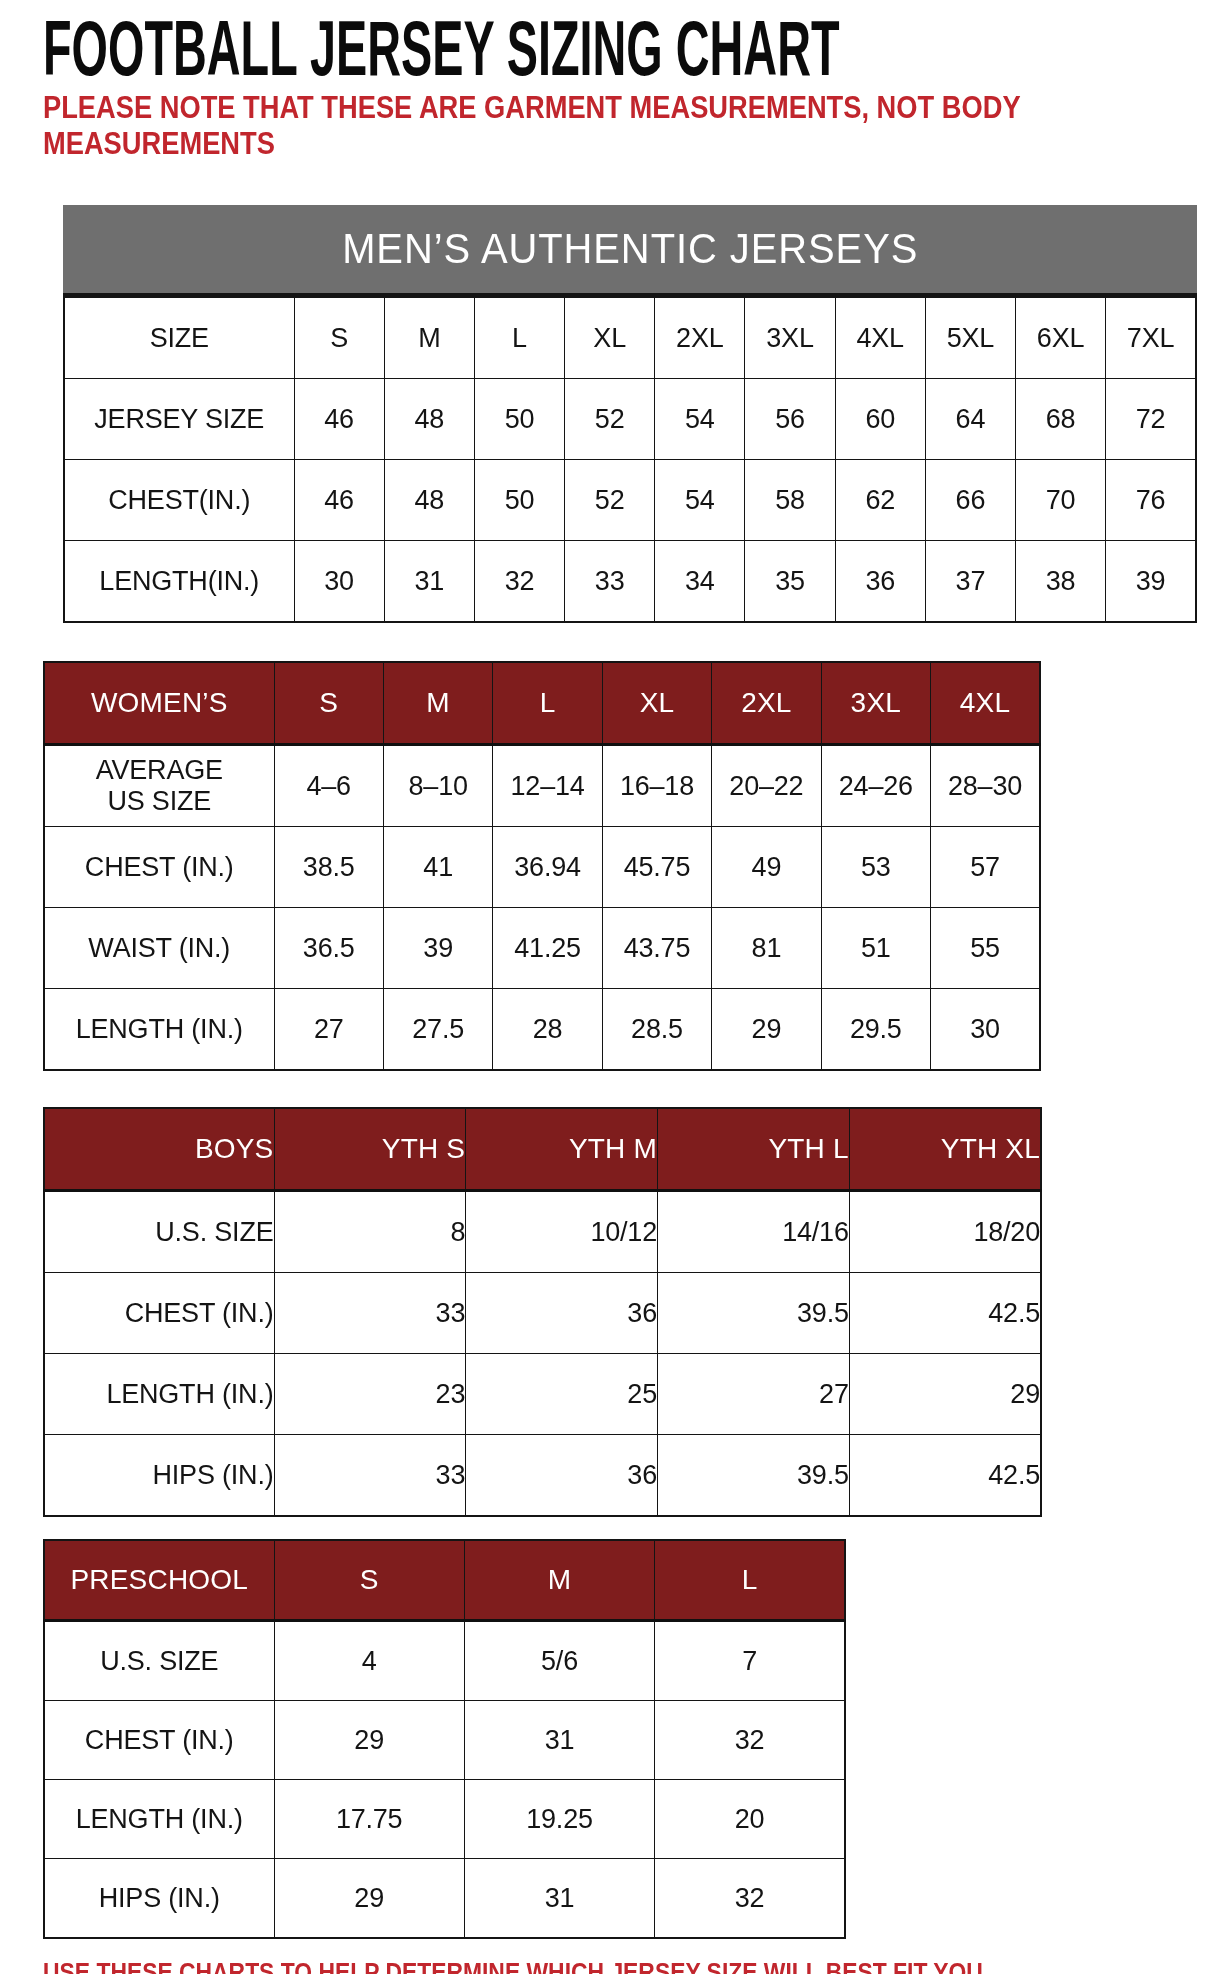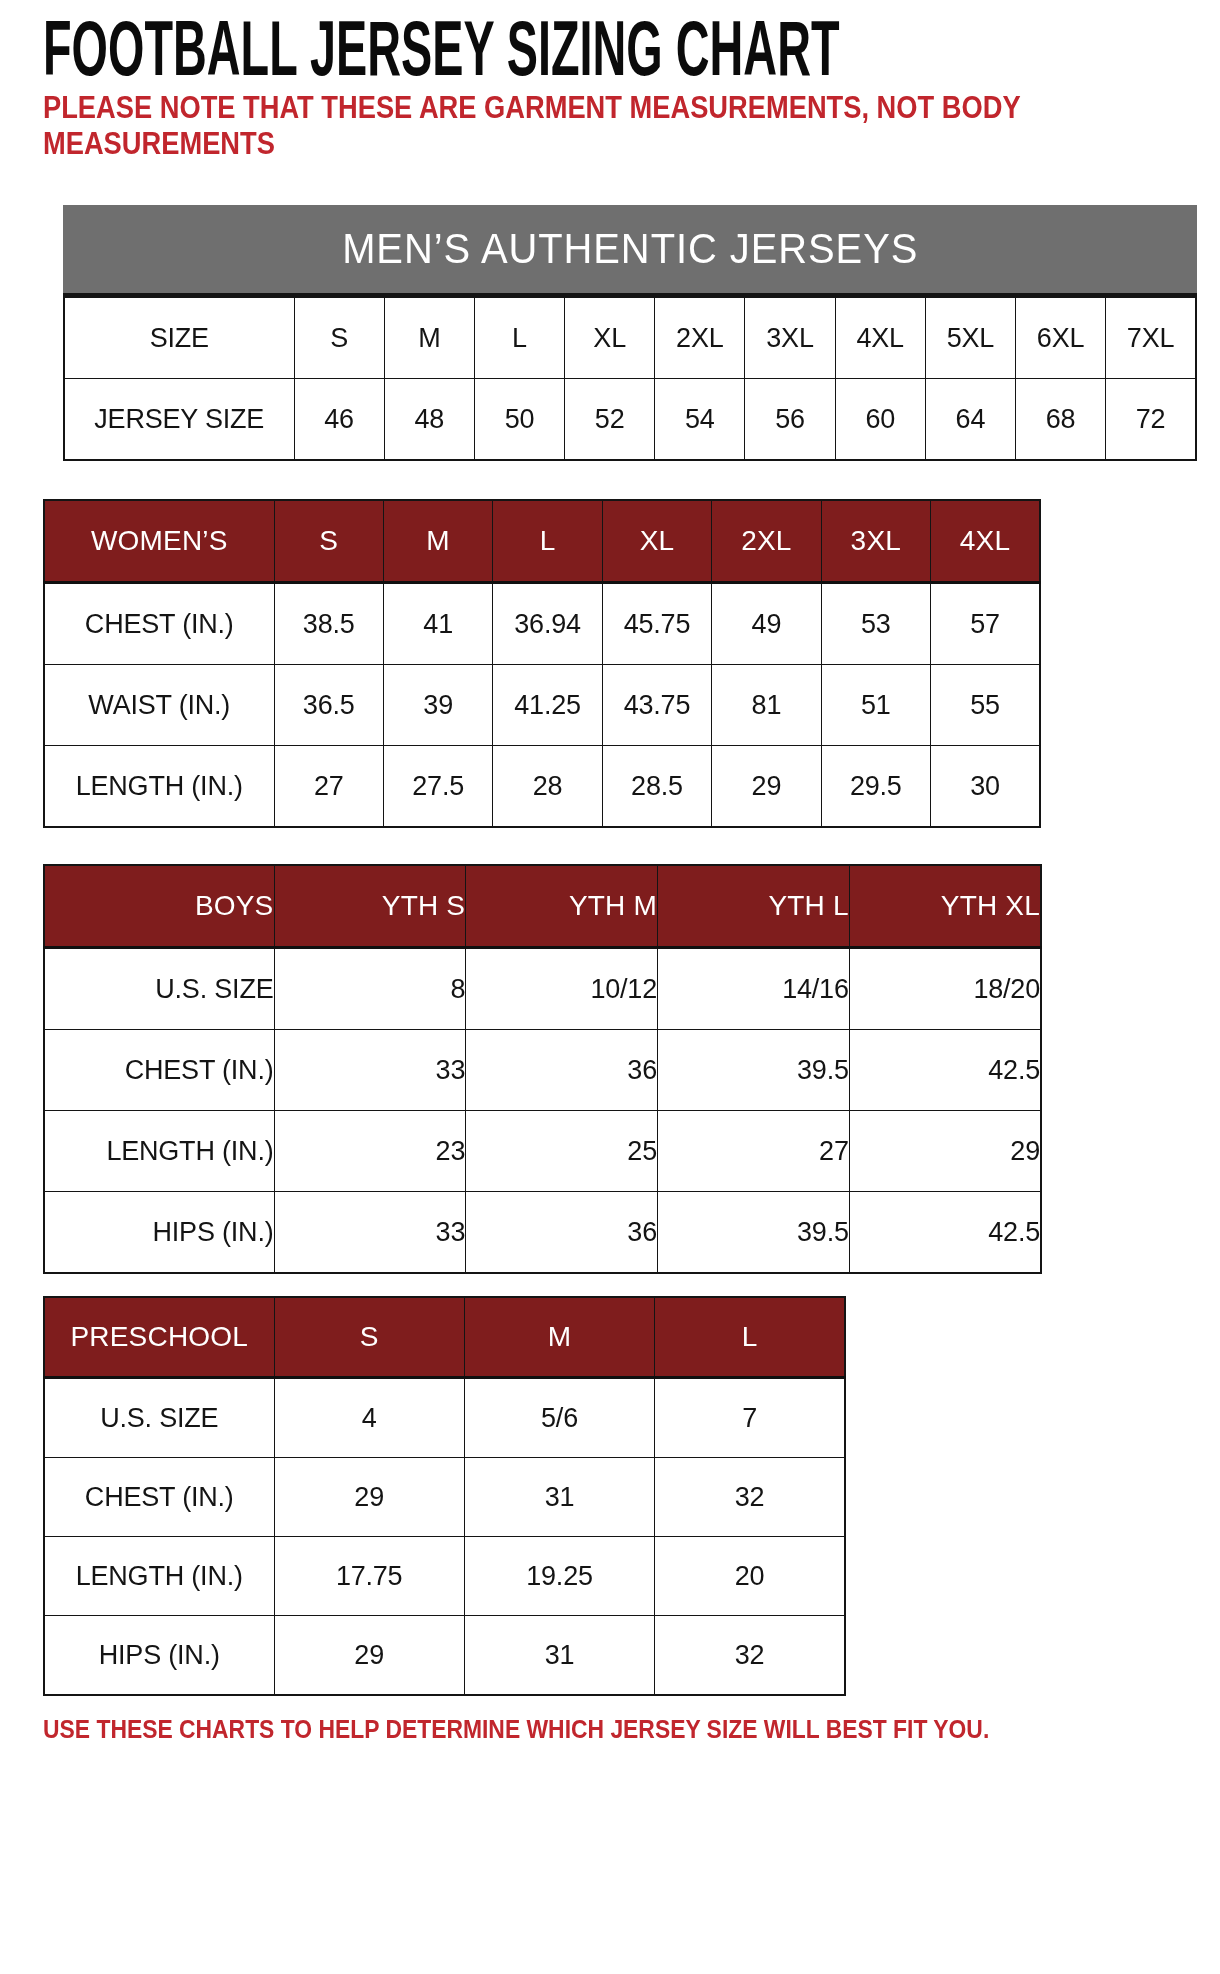--- a/index.html
+++ b/index.html
@@ -125,20 +125,46 @@
         <td>48</td>
         <td>50</td>
         <td>52</td>
         <td>54</td>
         <td>56</td>
         <td>60</td>
         <td>64</td>
         <td>68</td>
         <td>72</td>
       </tr>
+      <tr>
+        <td class="lbl">CHEST(IN.)</td>
+        <td>46</td>
+        <td>48</td>
+        <td>50</td>
+        <td>52</td>
+        <td>54</td>
+        <td>58</td>
+        <td>62</td>
+        <td>66</td>
+        <td>70</td>
+        <td>76</td>
+      </tr>
+      <tr>
+        <td class="lbl">LENGTH(IN.)</td>
+        <td>30</td>
+        <td>31</td>
+        <td>32</td>
+        <td>33</td>
+        <td>34</td>
+        <td>35</td>
+        <td>36</td>
+        <td>37</td>
+        <td>38</td>
+        <td>39</td>
+      </tr>
     </tbody>
       </table>
   </section>
 
   <table class="tbl womens-table">
     <colgroup>
         <col style="width:230px">
         <col>
         <col>
         <col>
@@ -152,20 +178,31 @@
       <td>WOMEN’S</td>
       <td>S</td>
       <td>M</td>
       <td>L</td>
       <td>XL</td>
       <td>2XL</td>
       <td>3XL</td>
       <td>4XL</td>
     </tr>
     <tr>
+      <td class="lbl">AVERAGE
+US SIZE</td>
+      <td>4–6</td>
+      <td>8–10</td>
+      <td>12–14</td>
+      <td>16–18</td>
+      <td>20–22</td>
+      <td>24–26</td>
+      <td>28–30</td>
+    </tr>
+    <tr>
       <td class="lbl">CHEST (IN.)</td>
       <td>38.5</td>
       <td>41</td>
       <td>36.94</td>
       <td>45.75</td>
       <td>49</td>
       <td>53</td>
       <td>57</td>
     </tr>
     <tr>

